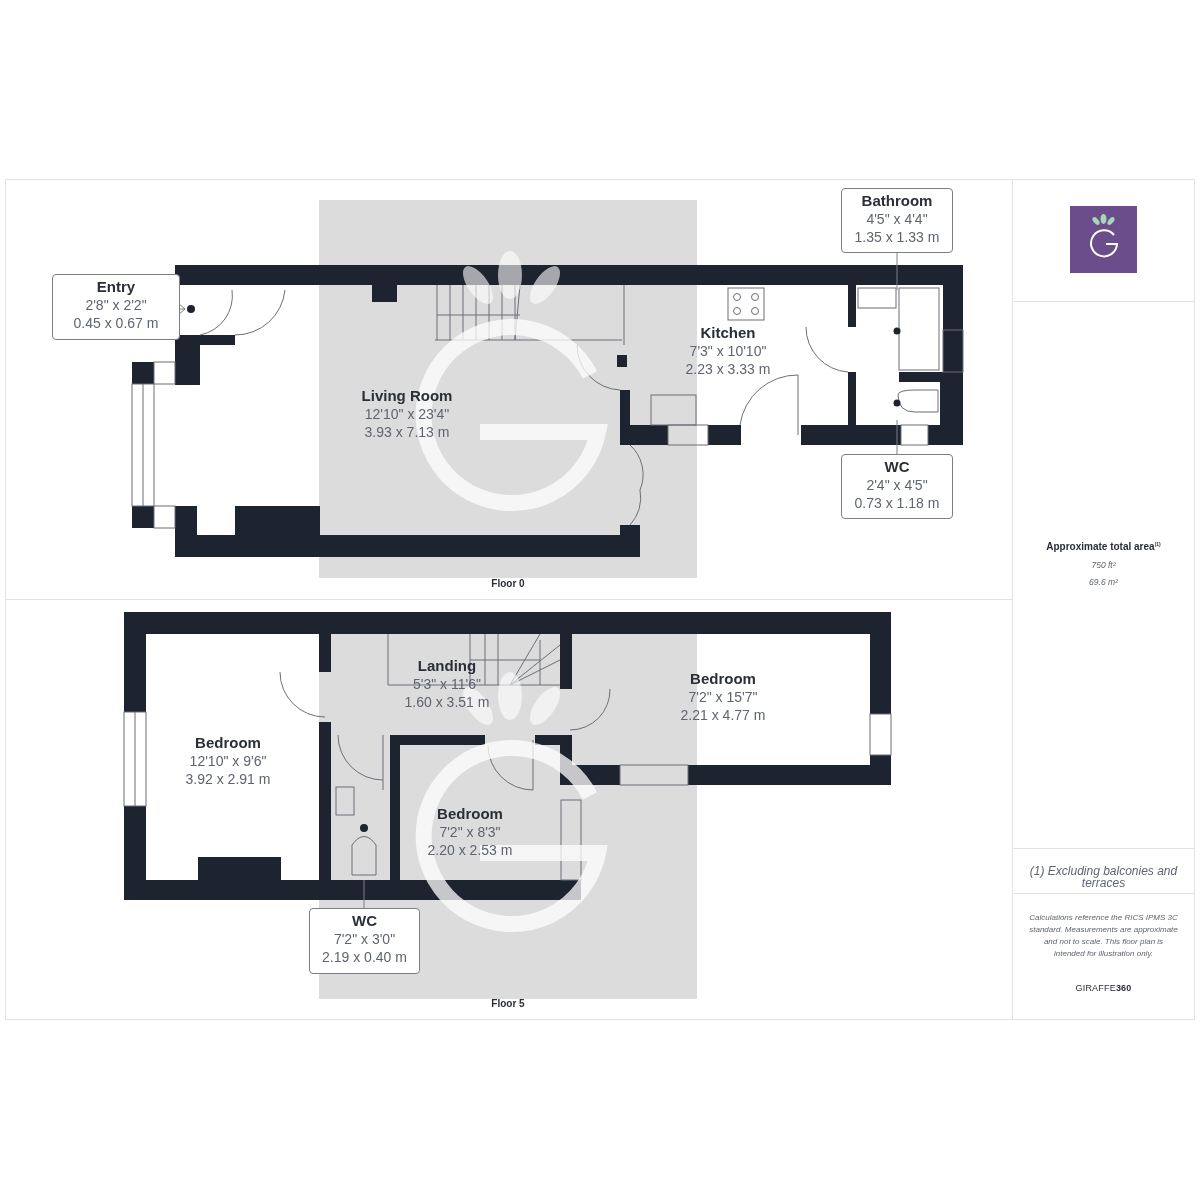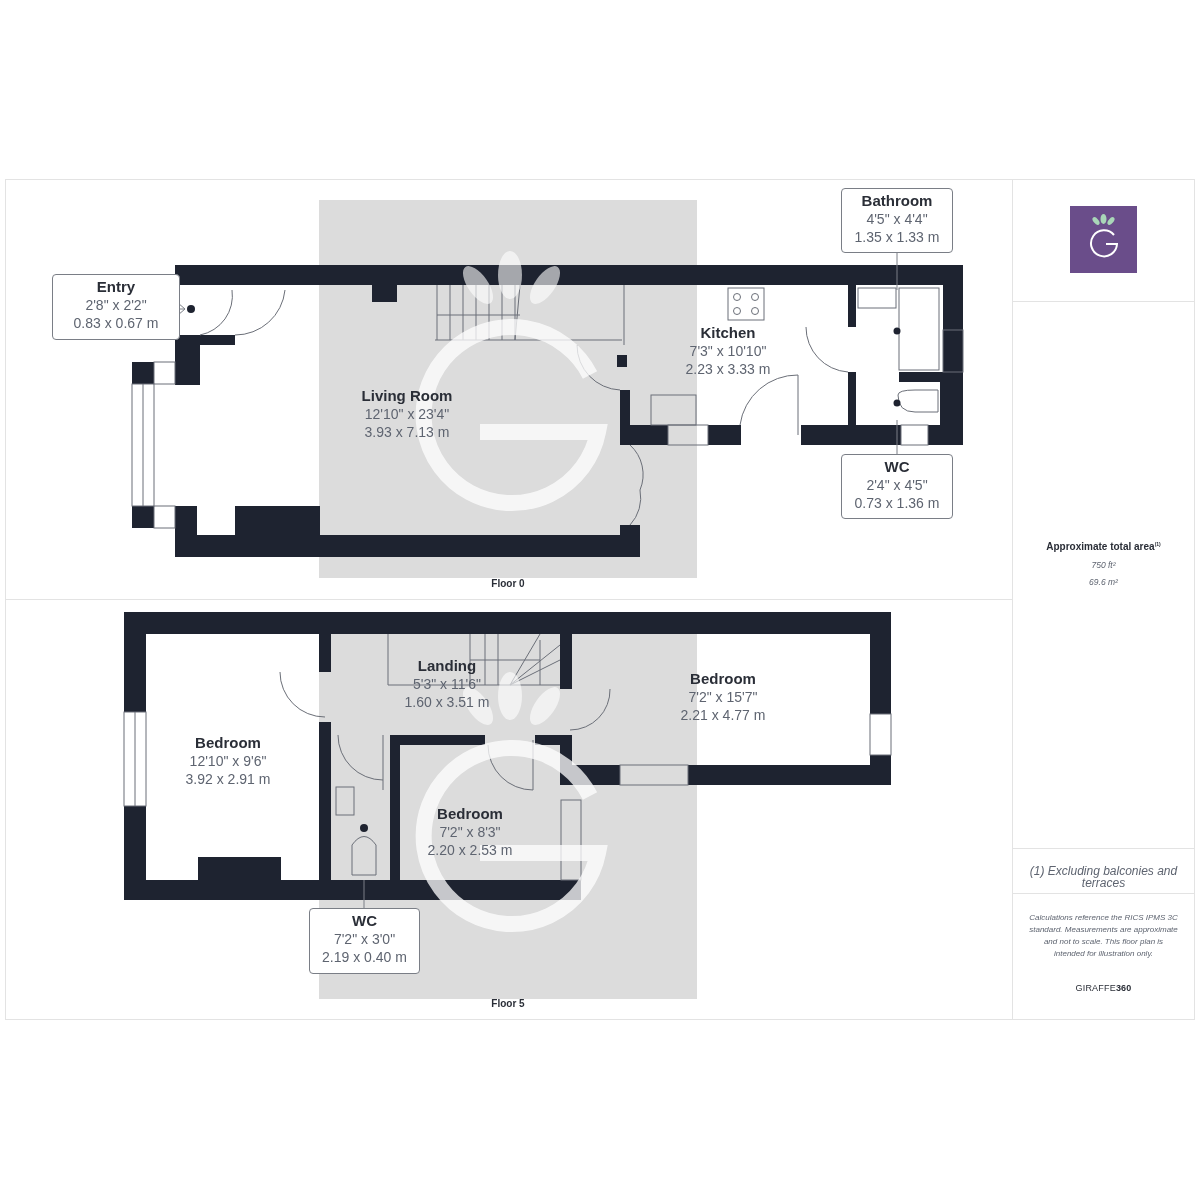--- a/index.html
+++ b/index.html
@@ -176,41 +176,41 @@
     <path d="M 178 303 L 185 309 L 178 315"></path>
     <line x1="897" y1="252" x2="897" y2="290"></line>
     <line x1="897" y1="420" x2="897" y2="455"></line>
     <line x1="364" y1="880" x2="364" y2="908"></line>
   </g>
 </svg>
 
 <div class="callout" style="left:52px; top:274px; width:128px; height:66px;">
   <div class="room-name">Entry</div>
   <div class="room-dim">2'8" x 2'2"</div>
-  <div class="room-dim">0.83 x 0.67 m</div>
+  <div class="room-dim">0.45 x 0.67 m</div>
 </div>
 <div class="room-label" style="left:407px; top:387px;">
   <div class="room-name">Living Room</div>
   <div class="room-dim">12'10" x 23'4"</div>
   <div class="room-dim">3.93 x 7.13 m</div>
 </div>
 <div class="room-label" style="left:728px; top:324px;">
   <div class="room-name">Kitchen</div>
   <div class="room-dim">7'3" x 10'10"</div>
   <div class="room-dim">2.23 x 3.33 m</div>
 </div>
 <div class="callout" style="left:841px; top:188px; width:112px; height:65px;">
   <div class="room-name">Bathroom</div>
   <div class="room-dim">4'5" x 4'4"</div>
   <div class="room-dim">1.35 x 1.33 m</div>
 </div>
 <div class="callout" style="left:841px; top:454px; width:112px; height:65px;">
   <div class="room-name">WC</div>
   <div class="room-dim">2'4" x 4'5"</div>
-  <div class="room-dim">0.73 x 1.36 m</div>
+  <div class="room-dim">0.73 x 1.18 m</div>
 </div>
 <div class="floor-caption" style="left:508px; top:578px;">Floor 0</div>
 
 <div class="room-label" style="left:228px; top:734px;">
   <div class="room-name">Bedroom</div>
   <div class="room-dim">12'10" x 9'6"</div>
   <div class="room-dim">3.92 x 2.91 m</div>
 </div>
 <div class="room-label" style="left:447px; top:657px;">
   <div class="room-name">Landing</div>

